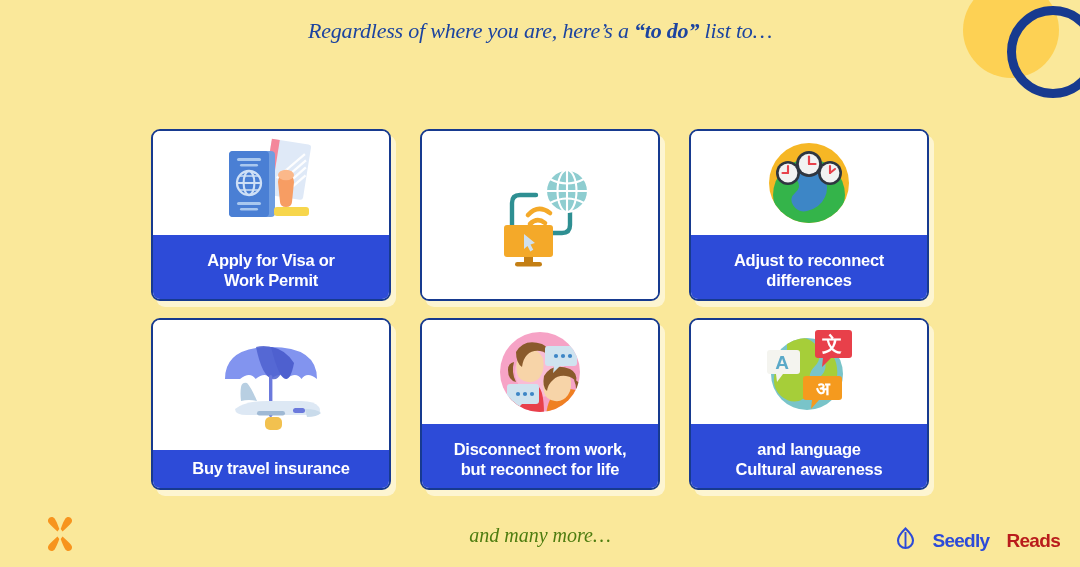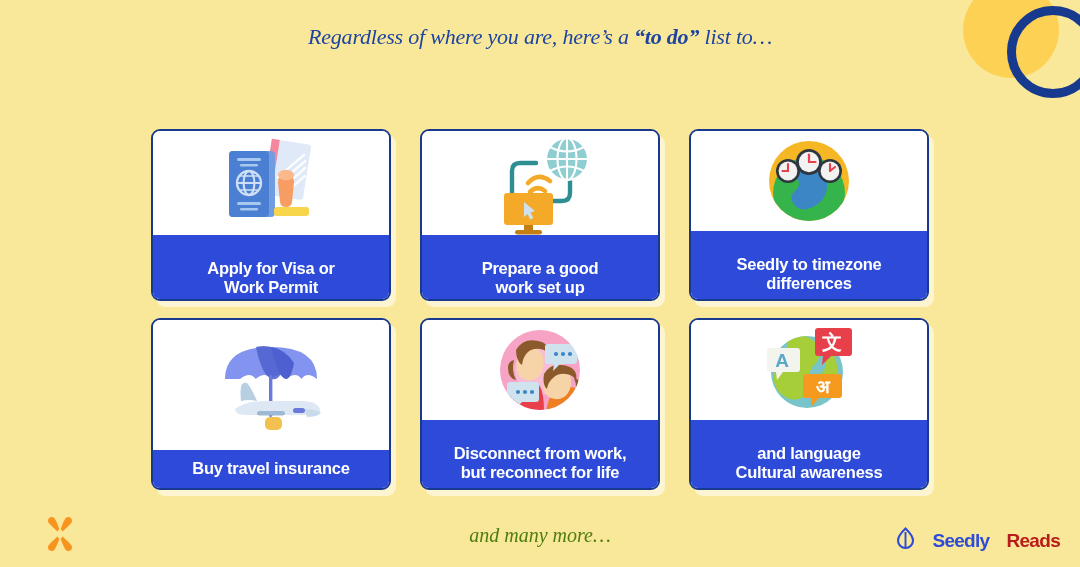--- a/index.html
+++ b/index.html
@@ -18,21 +18,21 @@
   }
   .deco-circle-ring{
     position:absolute; width:92px; height:92px; border-radius:50%;
     border:9px solid #173a8f; top:6px; left:1007px;
   }
   .deco-sparkle{
     position:absolute; left:38px; top:512px; width:44px; height:44px;
   }
 
   
-  .header{ width:100%; padding-top:24px; text-align:center; }
+  .header{ width:100%; padding-top:18px; text-align:center; }
   .subtitle{
     font-family:"Liberation Serif", serif;
     font-style:italic; font-size:22px; color:#1c44a0;
     letter-spacing:-0.2px;
   }
   .subtitle b{ font-weight:bold; }
   .headline{
     margin-top:6px;
     font-size:44px; font-weight:bold; color:#123a8f;
     letter-spacing:-1.1px; white-space:nowrap;
@@ -64,21 +64,21 @@
   .card-art svg{ display:block; }
   .card-label{
     background:#2d4bd8;
     color:#ffffff;
     font-size:16.5px; font-weight:bold;
     line-height:1.18;
     text-align:center;
     padding:9px 22px 10px;
     letter-spacing:-0.25px;
   }
-  .card-label.two-line{ padding:24px 4px 9px; }
+  .card-label.two-line{ padding:16px 4px 9px; }
 
   
   .footer-note{
     position:absolute; left:0; right:0; top:524px;
     text-align:center;
     font-family:"Liberation Serif", serif;
     font-style:italic; font-size:20px; color:#4d7c0f;
   }
   .brand{
     position:absolute; right:20px; top:527px;
@@ -170,24 +170,20 @@
           <path d="M48 61 q7-7 15-1"></path>
         </g>
         <circle cx="46" cy="68" r="3.2" fill="#f4a929"></circle>
 
         <rect x="22" y="62" width="49" height="32" rx="3" fill="#f4a929"></rect>
         <rect x="42" y="94" width="9" height="7" fill="#c47f14"></rect>
         <rect x="33" y="99" width="27" height="4.6" rx="2.3" fill="#c47f14"></rect>
         <path d="M42 71 l11 9 -4.5 1.4 2.8 5.4 -3 1.6 -2.8-5.4 -3.5 3z" fill="#cfe0ee"></path>
       </svg>
     </div>
-    <div class="card-label two-line">
-      <div>Prepare a good</div>
-      <div>work set up</div>
-    </div>
   </div>
 
   <div class="card">
     <div class="card-art">
       <svg width="100" height="100" viewBox="0 0 100 100">
         <circle cx="50" cy="50" r="40" fill="#f6b725"></circle>
 
         <clipPath id="earthClip">
             <circle cx="50" cy="50" r="40"></circle>
           </clipPath>
@@ -211,21 +207,21 @@
         </g>
         <g>
           <circle cx="71" cy="40" r="12" fill="#2f3640"></circle>
           <circle cx="71" cy="40" r="9.4" fill="#f2f2f2"></circle>
           <path d="M71 40 V33" stroke="#e8404a" stroke-width="2.1" stroke-linecap="round"></path>
           <path d="M71 40 l5-4" stroke="#e8404a" stroke-width="2.1" stroke-linecap="round"></path>
         </g>
       </svg>
     </div>
     <div class="card-label two-line">
-      <div>Seedly to timezone</div>
+      <div>Adjust to reconnect</div>
       <div>differences</div>
     </div>
   </div>
 
   <div class="card">
     <div class="card-art">
       <svg width="116" height="100" viewBox="0 0 116 100">
 
         <path d="M12 44 q0-32 46-32 t46 32 q-10-8-15.5 0 -5.6-8-15.4 0 -5.5-8-15.1 0 -5.6-8-15.4 0 -5.5-8-15.6 0z" fill="#8294ef"></path>
         <path d="M43 12 q15-4 30 8 -4 27-14 24 -10-3-16-32z" fill="#4e60cf" opacity="0.85"></path>

